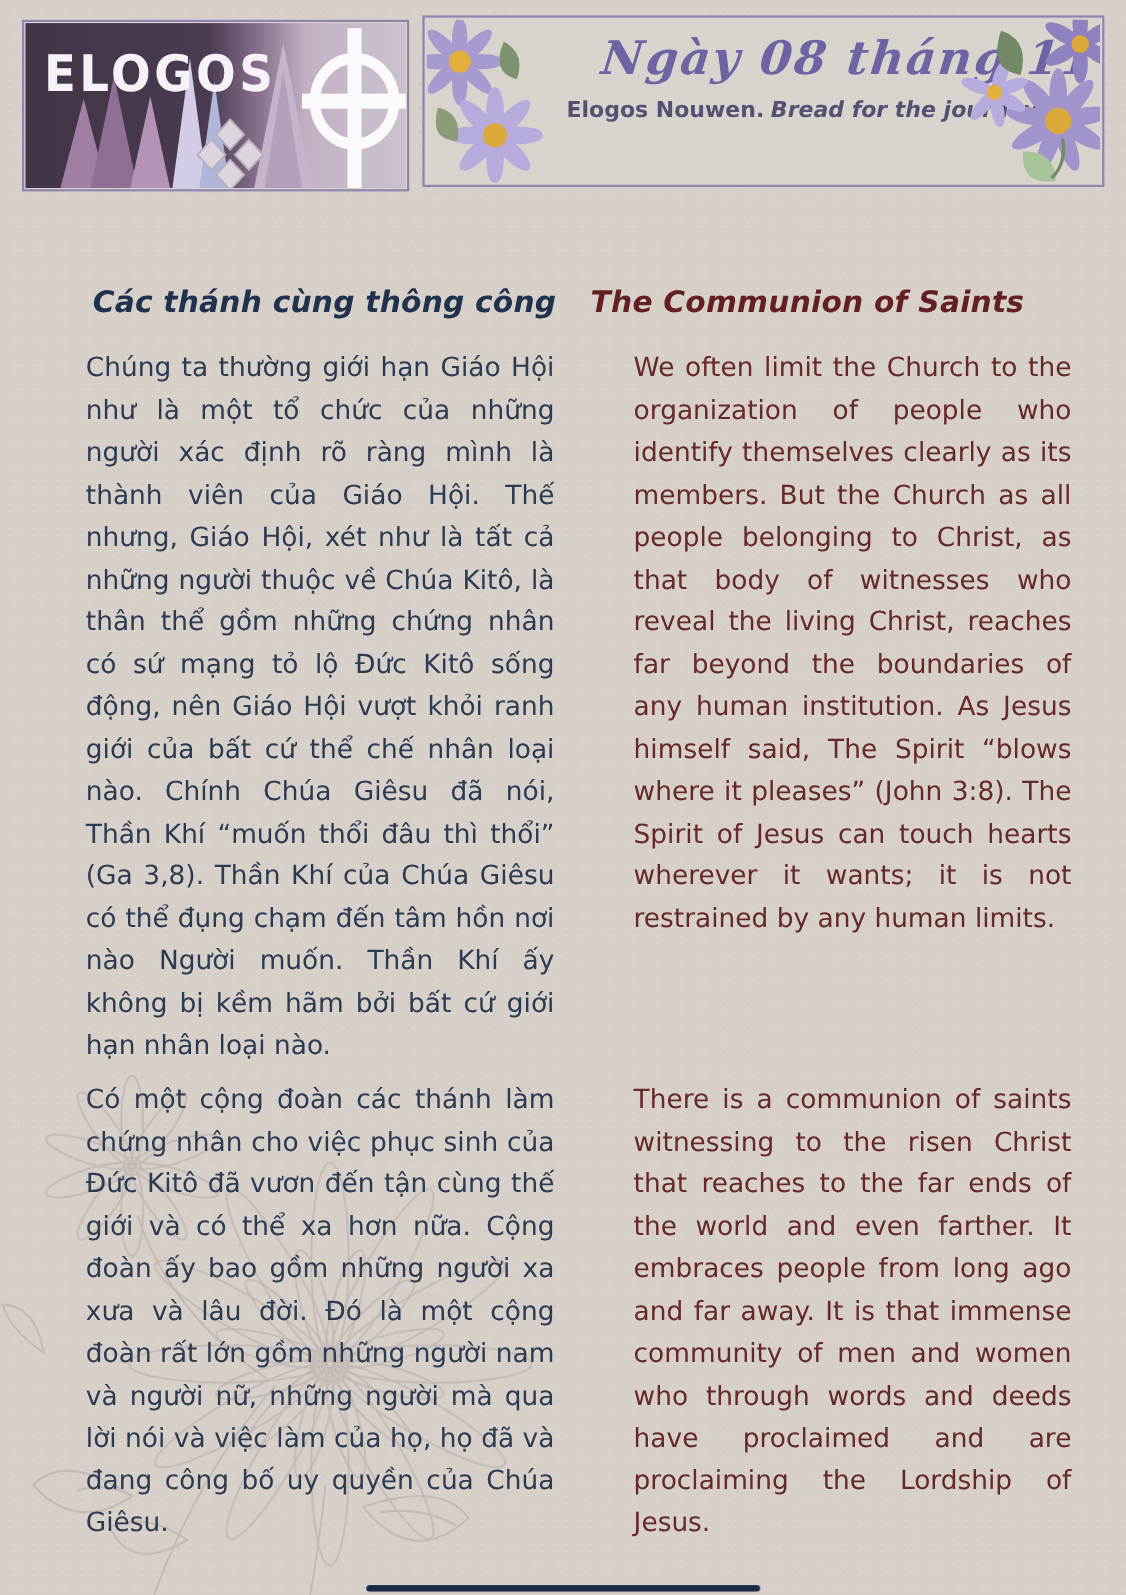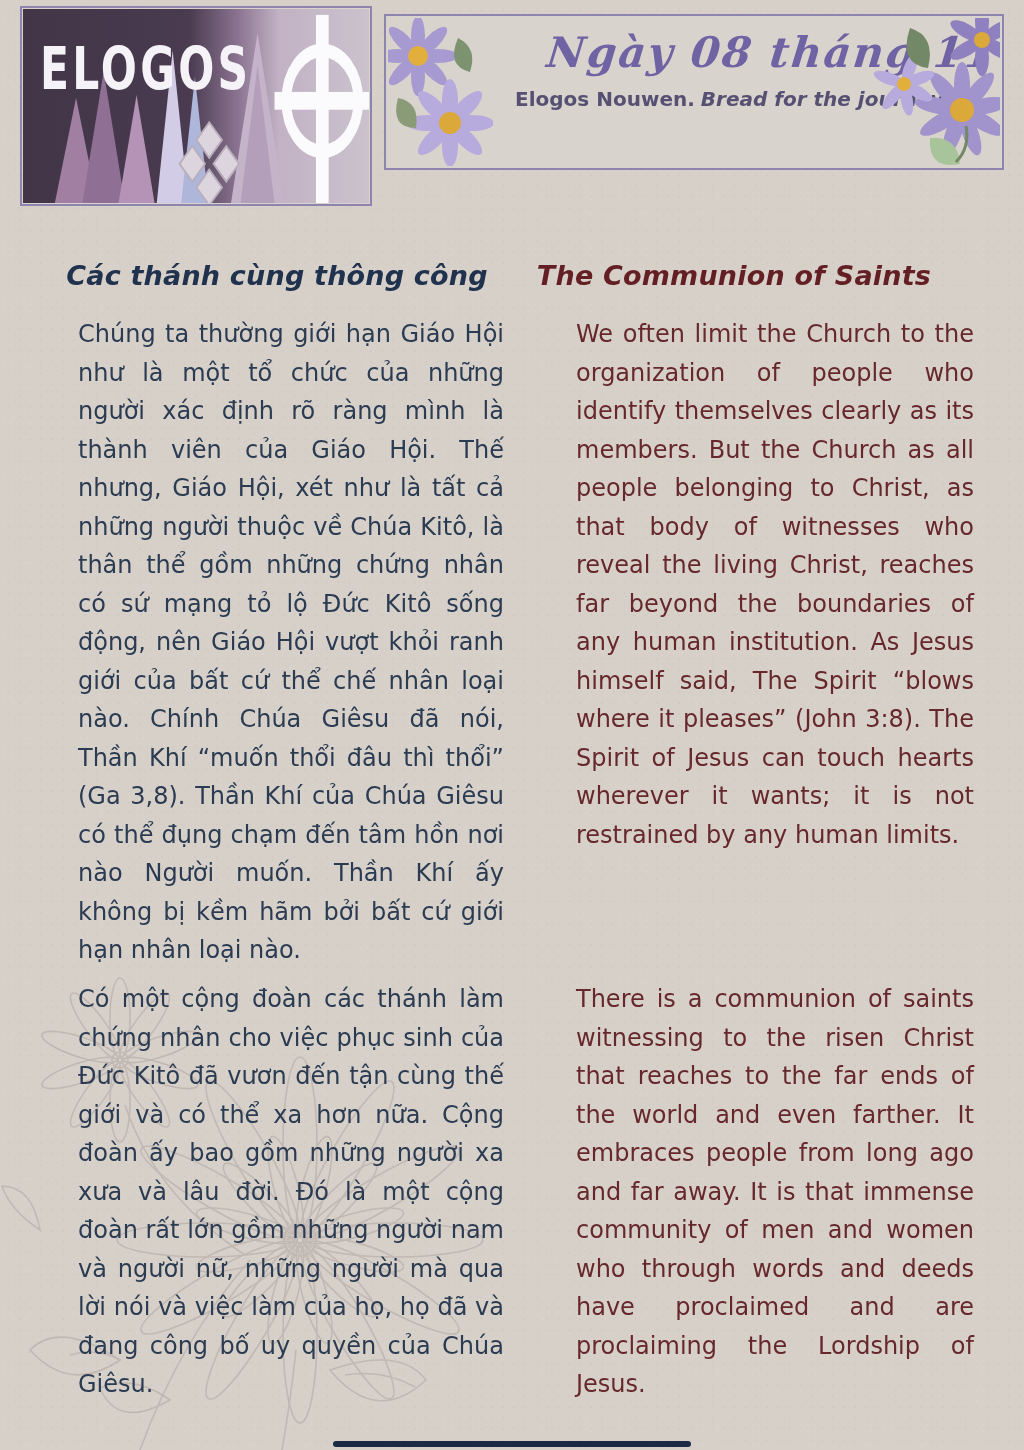--- a/index.html
+++ b/index.html
@@ -13,21 +13,21 @@
     position:absolute;inset:0;
     background-color:#d6d0c9;
     background-image:
       radial-gradient(rgba(255,255,255,.05) 1px, transparent 1px),
       radial-gradient(rgba(60,50,60,.04) 1px, transparent 1px);
     background-size:7px 7px,11px 11px;
     background-position:0 0,3px 5px;
   }
   
   .logo-box{
-    position:absolute;left:20px;top:6px;width:352px;height:200px;
+    position:absolute;left:20px;top:18px;width:352px;height:156px;
     border:2px solid #8d84b0;background:#d9d3cc;box-sizing:border-box;
     padding:1px;
   }
   .logo-box svg{display:block;width:100%;height:100%;}
   .banner-box{
     position:absolute;left:384px;top:14px;width:620px;height:156px;
     border:2px solid #8d84b0;background:#d9d3cd;box-sizing:border-box;
   }
   .flowers-left{position:absolute;left:2px;top:2px;height:148px;width:105px;}
   .flowers-right{position:absolute;right:2px;top:2px;height:148px;width:130px;}
@@ -41,21 +41,21 @@
   .author-line{font-size:20px;color:#565073;font-weight:bold;margin:0 0 4px 4px;white-space:nowrap;}
   .author-line .work{font-style:italic;margin-left:6px;}
   .credit{font-size:16.5px;color:#5a5662;margin:1px 0 0 4px;line-height:20px;white-space:nowrap;}
   
   .sketch{position:absolute;left:0;top:930px;width:560px;height:520px;pointer-events:none;}
   
   .heading{
     position:absolute;top:238px;font-size:27px;font-weight:bold;font-style:italic;
     text-align:center;letter-spacing:.2px;
   }
-  .heading-vn{left:64px;width:426px;color:#20324e;font-style:italic;}
+  .heading-vn{left:82px;width:426px;color:#20324e;font-style:italic;}
   .heading-en{left:534px;width:400px;color:#641f24;}
   .para{
     position:absolute;margin:0;
     font-size:24px;line-height:38.5px;
     text-align:justify;
   }
   .vn{left:78px;width:426px;color:#2b3b52;}
   .en{left:576px;width:398px;color:#67282c;}
   .row1{top:315px;}
   .row2{top:980px;}

